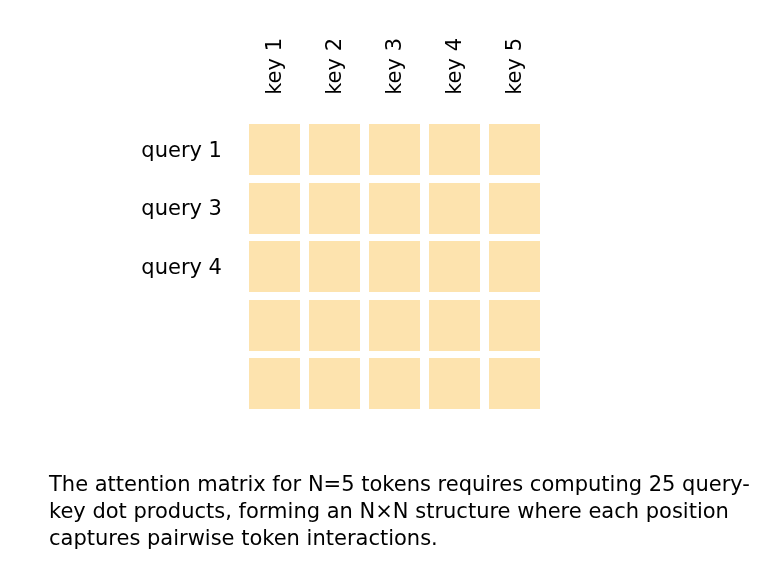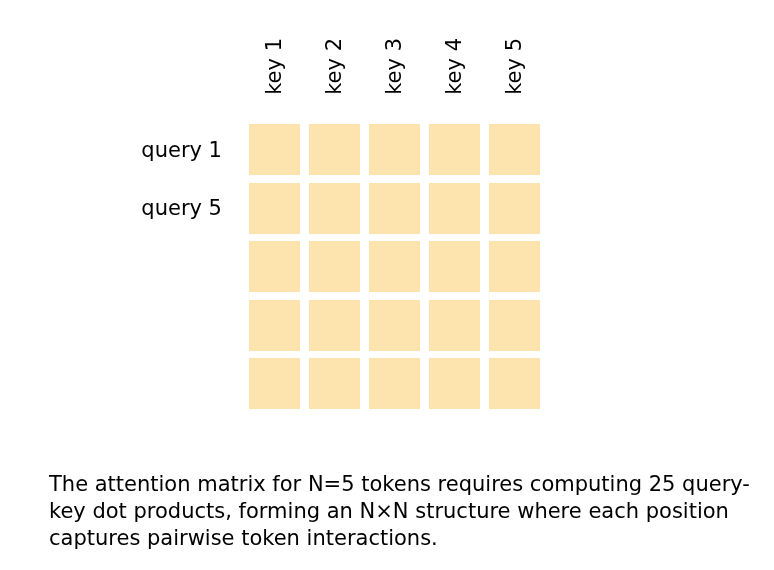--- a/index.html
+++ b/index.html
@@ -81,21 +81,22 @@
   <div class="col-labels">
     <span class="col-label">key 1</span>
     <span class="col-label">key 2</span>
     <span class="col-label">key 3</span>
     <span class="col-label">key 4</span>
     <span class="col-label">key 5</span>
   </div>
 
   <div class="row-labels">
     <span class="row-label">query 1</span>
-    <span class="row-label">query 5</span>
+    <span class="row-label">query 3</span>
+    <span class="row-label">query 4</span>
   </div>
 
   <div class="matrix-grid">
       <div class="cell"></div>
       <div class="cell"></div>
       <div class="cell"></div>
       <div class="cell"></div>
       <div class="cell"></div>
       <div class="cell"></div>
       <div class="cell"></div>

